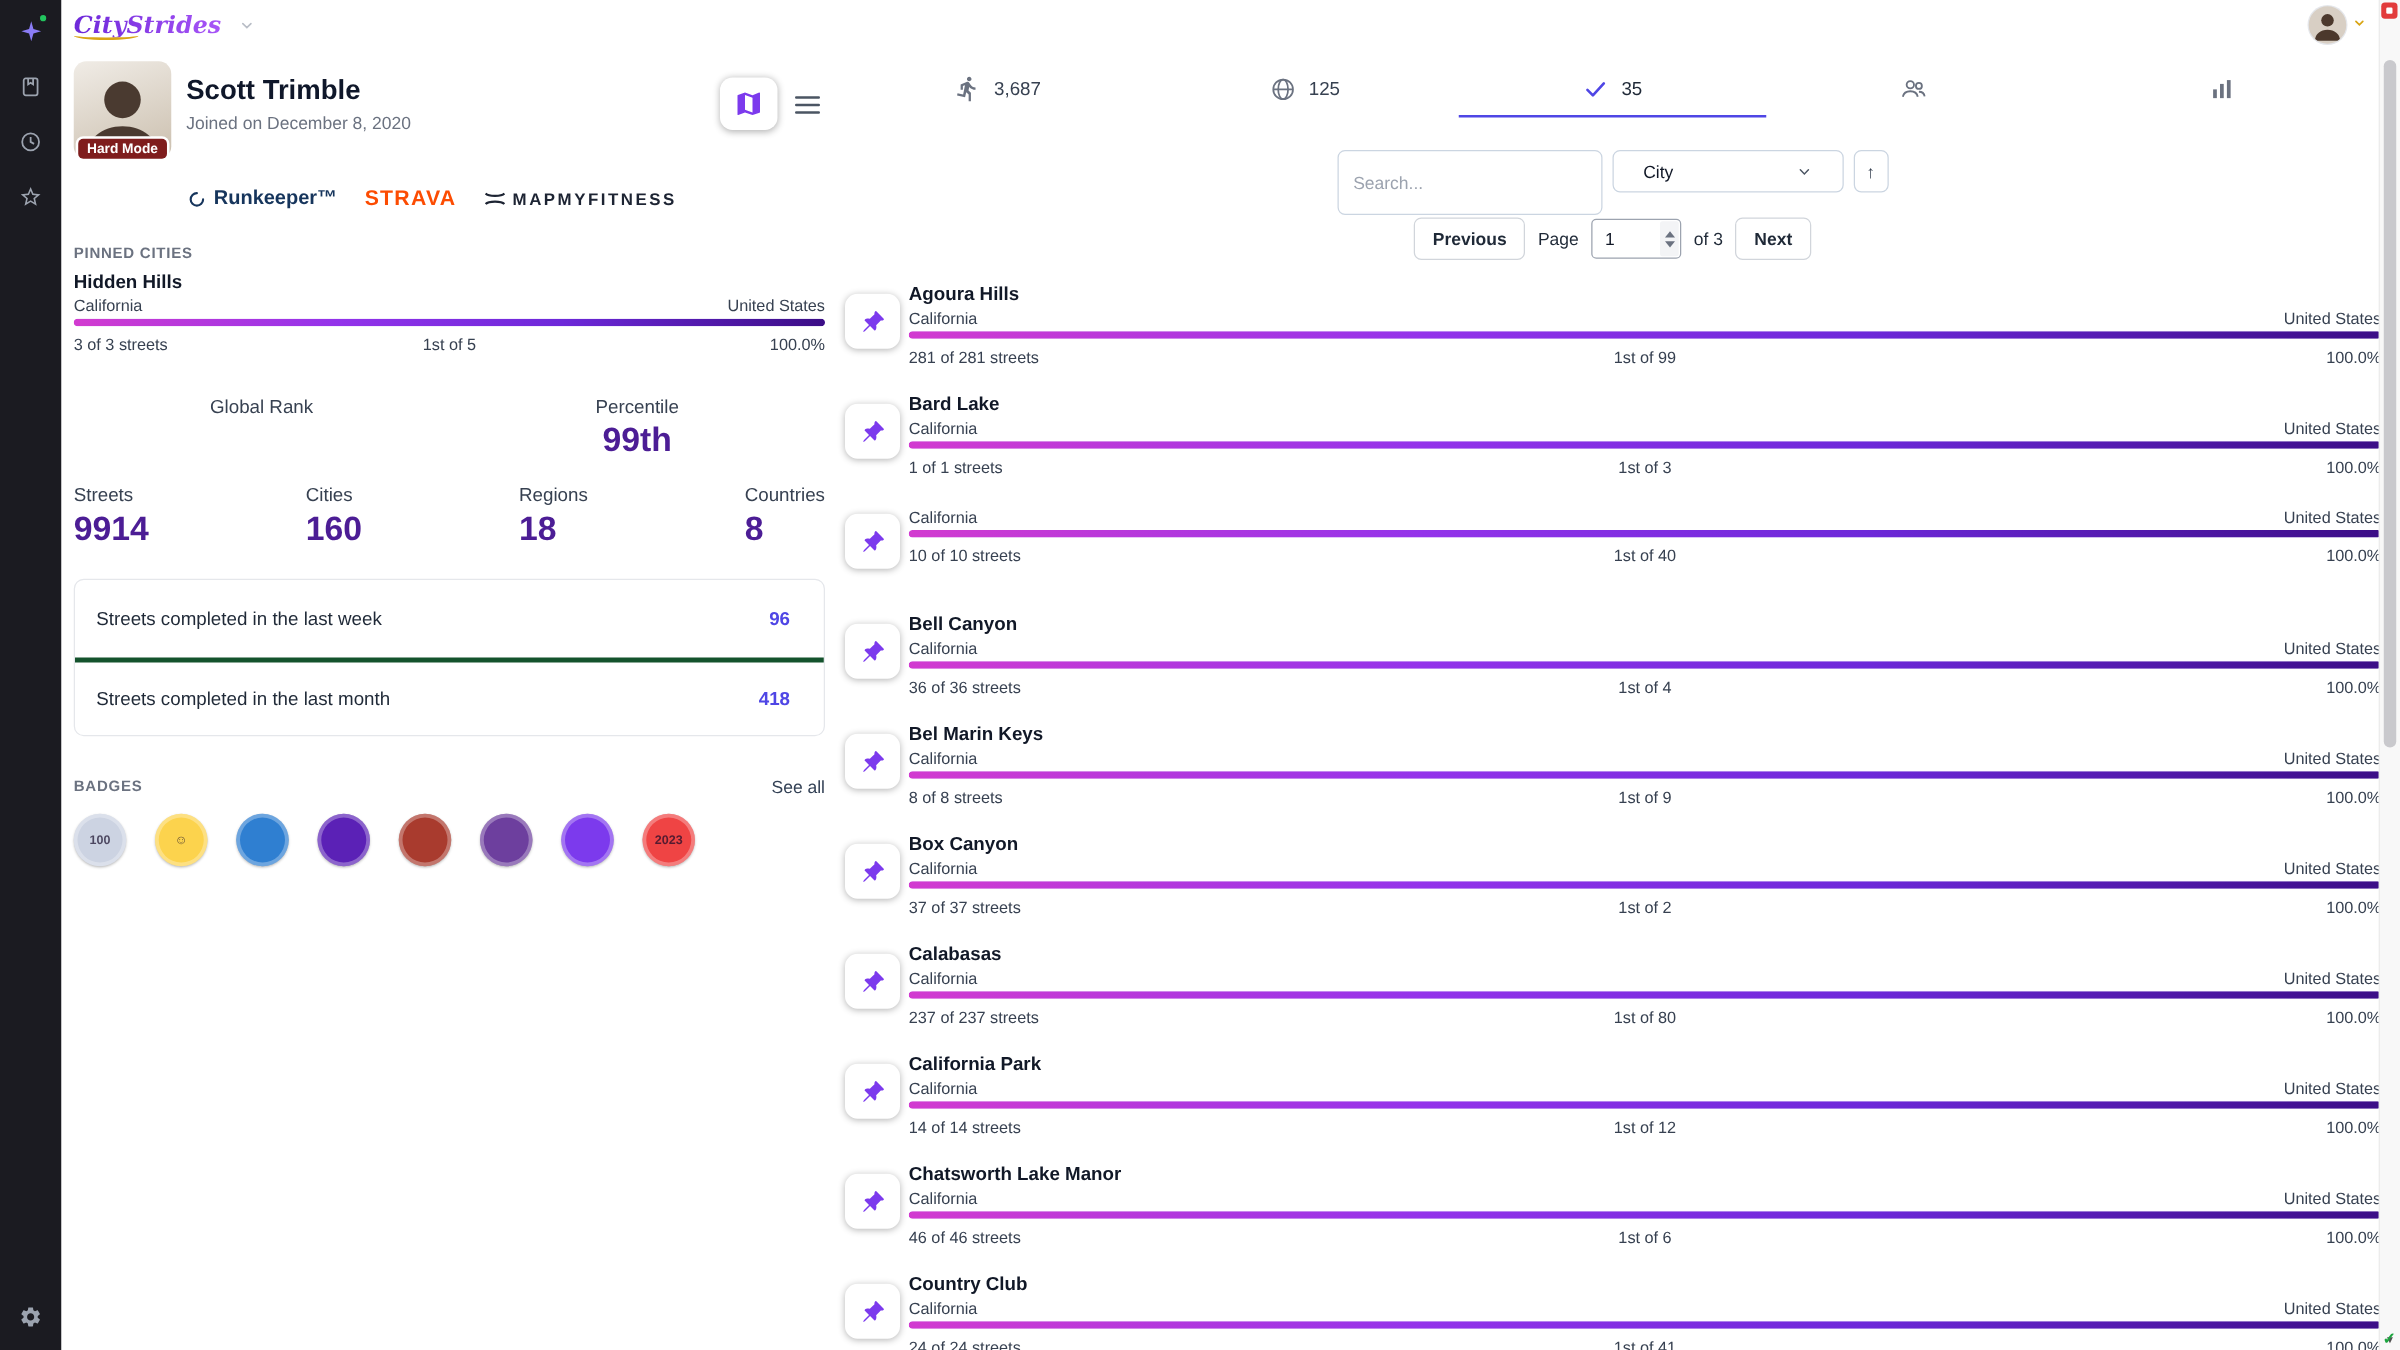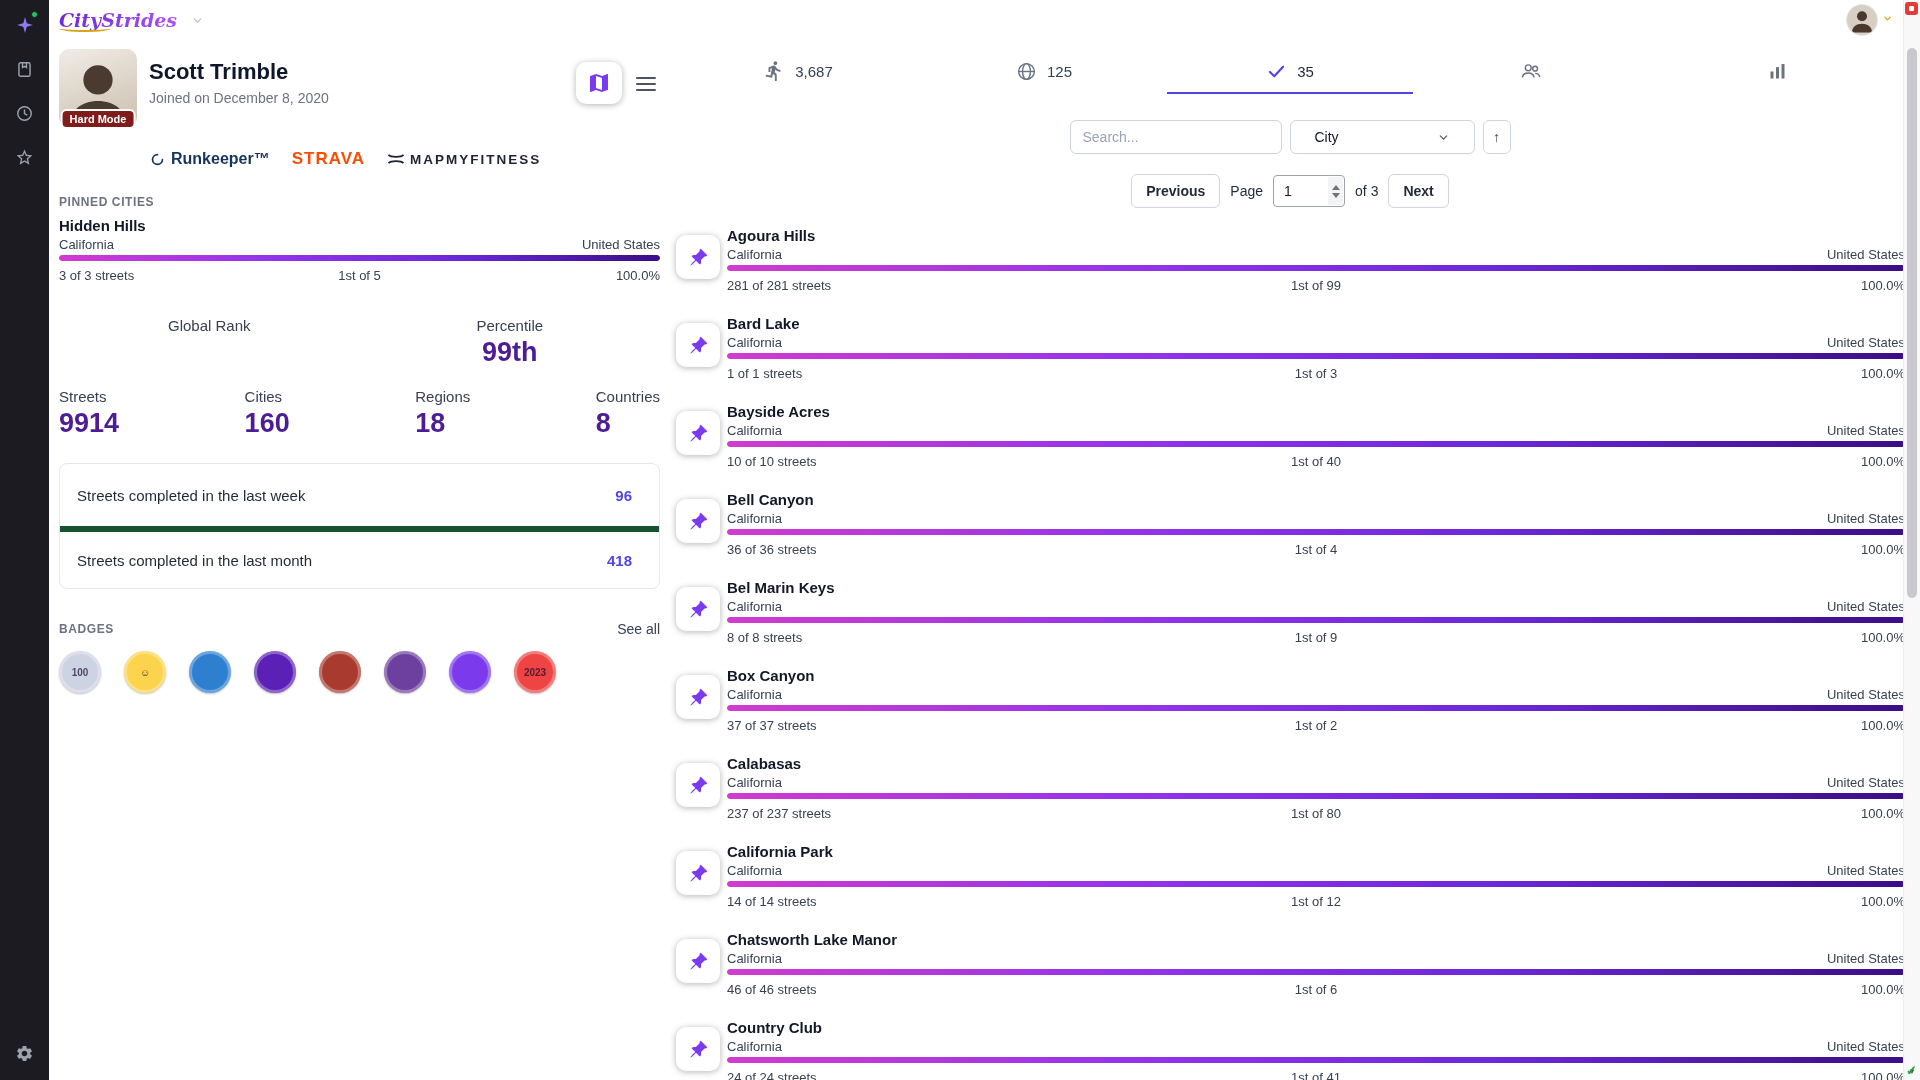--- a/index.html
+++ b/index.html
@@ -73,42 +73,42 @@
   .overview { display:flex; margin-top:34px; text-align:center; }
   .overview .col { width:50%; }
   .ov-label { font-size:15px; color:#374151; }
   .ov-value { font-size:27px; font-weight:800; color:#4c1d95; margin-top:3px; }
   .counts { display:flex; justify-content:space-between; margin-top:20px; text-align:left; }
 
   .activity-card { margin-top:24px; border:1px solid #e5e7eb; border-radius:8px; background:#fff; }
   .activity-row { display:flex; justify-content:space-between; align-items:center; height:62px;
     padding:0 27px 0 17px; font-size:15px; color:#1f2937; }
   .activity-row + .activity-row,
-  .activity-card > div + div { border-top:6px solid #14532d; }
+  .activity-card > div + div { border-top:4px solid #14532d; }
   .activity-value { color:#4f46e5; font-weight:700; }
 
   .badges-head { display:flex; justify-content:space-between; align-items:center; margin-top:32px; }
   .see-all { font-size:14px; color:#334155; font-weight:500; background:none; border:none; cursor:pointer; }
   .badges-row { display:flex; margin-top:14px;gap:24px; }
   .badge { width:42px; height:42px; border-radius:50%; margin-right:-1px; display:flex;
     align-items:center; justify-content:center; font-size:10px; font-weight:700;
     color:rgba(20,10,40,.7); cursor:pointer;
     box-shadow:inset 0 0 0 3px rgba(255,255,255,.3), 0 1px 2px rgba(0,0,0,.25); }
 
   
   .content { position:absolute; left:675px; top:40px; width:1230px; }
   .tabs { display:flex; height:42px; margin-top:10px; }
   .tab { width:20%; display:flex; align-items:center; justify-content:center; gap:10px;
     font-size:15px; color:#374151; position:relative; background:none; border:none; cursor:pointer; }
   .tab.active { color:#1f2937; }
   .tab.active::after { content:""; position:absolute; left:0; right:0; bottom:-2px; height:2px;
     background:#4f46e5; }
 
   .toolbar { display:flex; justify-content:center; gap:8px; margin-top:28px; height:34px; }
-  .search-input { width:212px; height:34px; border:1px solid #cbd5e1; border-radius:6px;
+  .search-input { width:212px; height:52px; border:1px solid #cbd5e1; border-radius:6px;
     padding:0 12px; font-size:14px; color:#111827; outline:none;
     font-family:"Liberation Sans", sans-serif; }
   .search-input::placeholder { color:#9ca3af; }
   .select-box { width:185px; height:34px; border:1px solid #cbd5e1; border-radius:6px; display:flex;
     align-items:center; justify-content:space-between; padding:0 24px; font-size:14px;
     color:#111827; background:#fff; cursor:pointer; }
   .sort-btn { width:28px; height:34px; border:1px solid #cbd5e1; border-radius:6px; background:#fff;
     display:flex; align-items:center; justify-content:center; font-size:14px; color:#374151;
     cursor:pointer; }
 
@@ -451,21 +451,20 @@
           <span class="s-right">100.0%</span>
         </div>
       </div>
 
       <div class="city-row">
         <button class="pin-btn">
           <svg width="19" height="19" viewBox="0 0 16 16" fill="#7c3aed">
             <path d="M9.828.722a.5.5 0 0 1 .354.146l4.95 4.95a.5.5 0 0 1 0 .707c-.48.48-1.072.588-1.503.588-.177 0-.335-.018-.46-.039l-3.134 3.134a5.927 5.927 0 0 1 .16 1.013c.046.702-.032 1.687-.72 2.375a.5.5 0 0 1-.707 0l-2.829-2.828-3.182 3.182c-.195.195-1.219.902-1.414.707-.195-.195.512-1.22.707-1.414l3.182-3.182-2.828-2.829a.5.5 0 0 1 0-.707c.688-.688 1.673-.767 2.375-.72a5.922 5.922 0 0 1 1.013.16l3.134-3.133a2.772 2.772 0 0 1-.04-.461c0-.43.108-1.022.589-1.503a.5.5 0 0 1 .353-.146z"></path>
           </svg>
         </button>
-        <div class="city-name">Bayside Acres</div>
         <div class="geo-row">
           <span>California</span>
           <span>United States</span>
         </div>
         <div class="bar">
           <div class="bar-fill" style="width: 100%;"></div>
         </div>
         <div class="stats-row">
           <span class="s-left">10 of 10 streets</span>
           <span class="s-mid">1st of 40</span>

